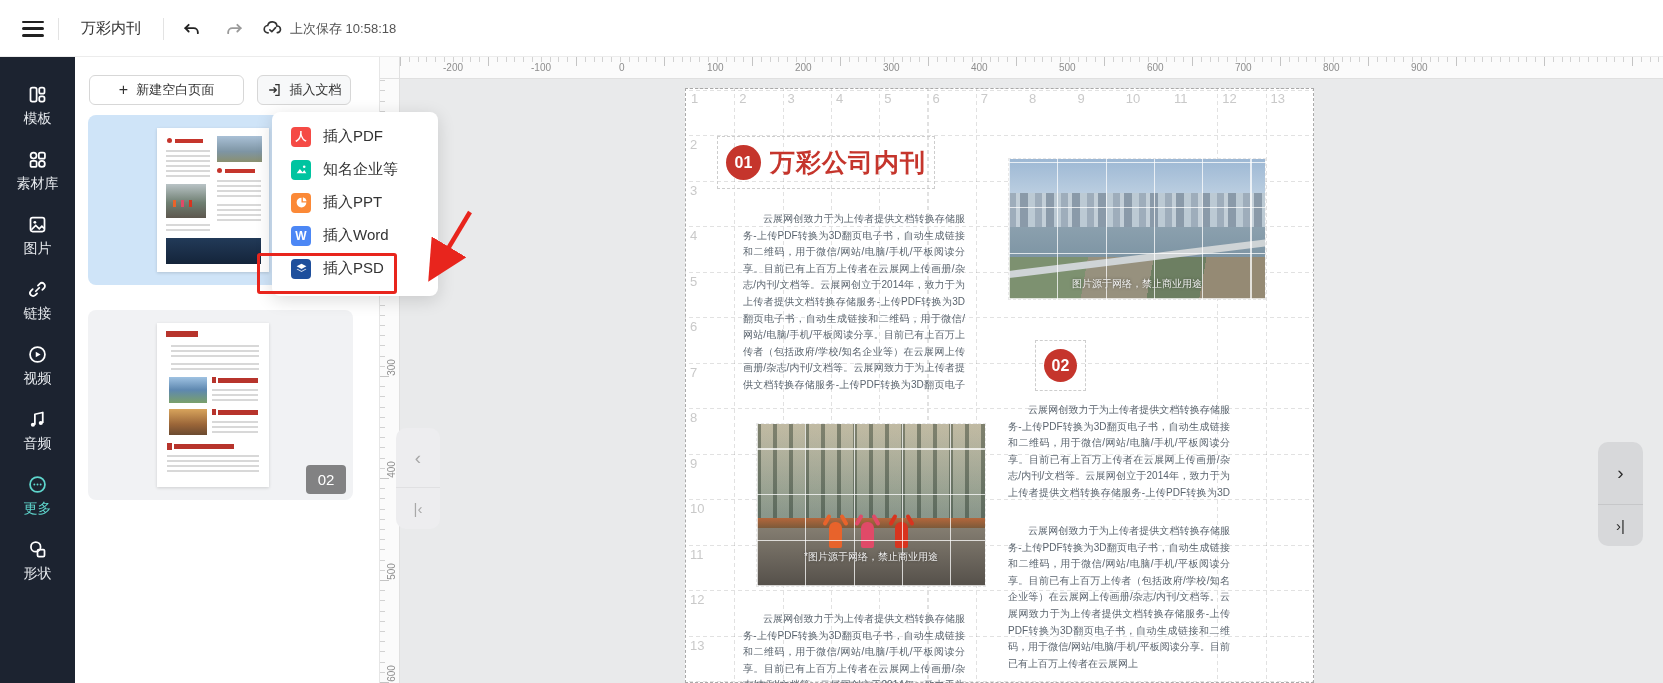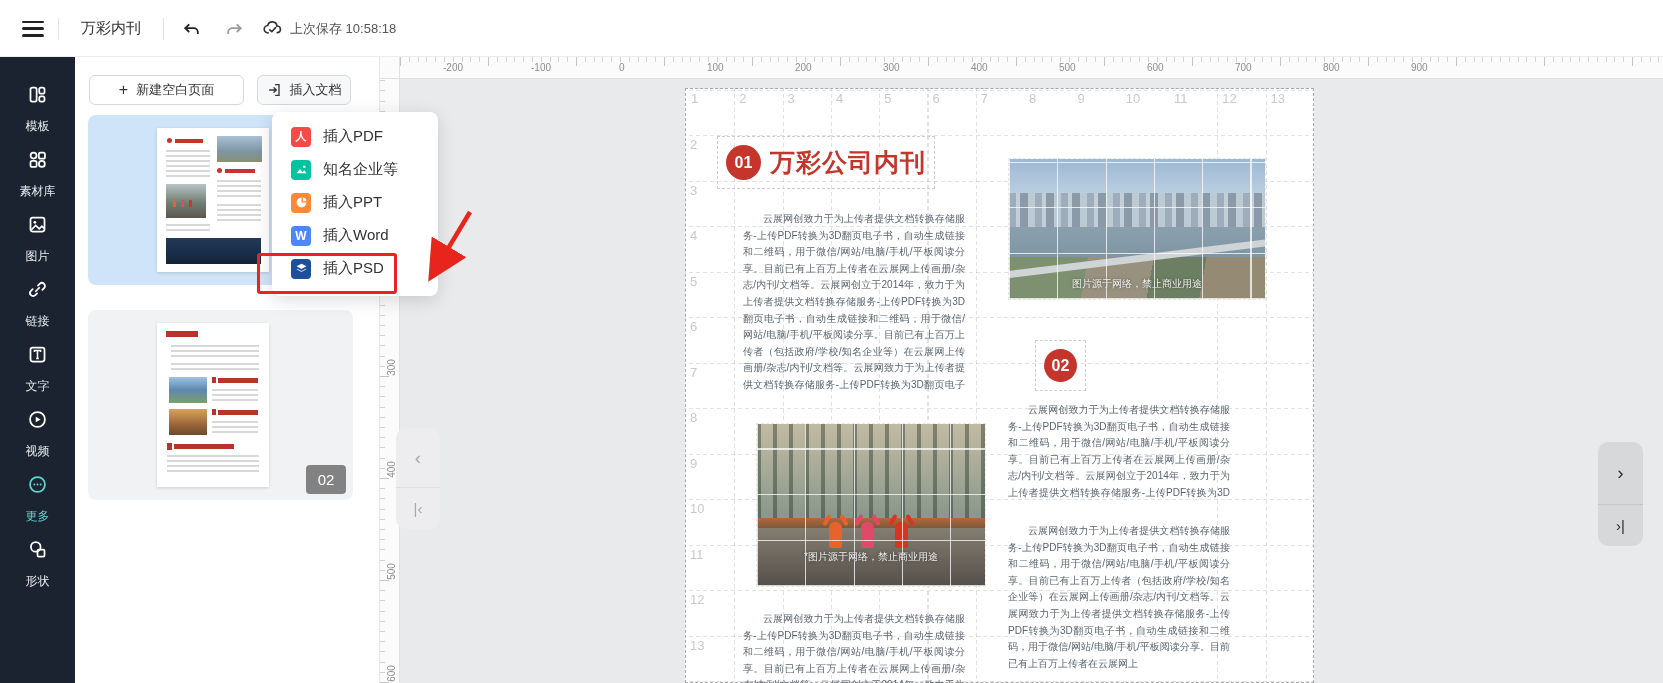--- a/index.html
+++ b/index.html
@@ -17,21 +17,21 @@
   .doc-title{font-size:15px;color:#333;padding:0 8px;}
   .icon-btn{width:28px;height:28px;display:flex;align-items:center;justify-content:center;cursor:pointer;}
   .save-status{display:flex;align-items:center;gap:7px;color:#555;font-size:13px;}
 
   .tb-right{position:absolute;right:0;top:0;height:57px;}
 
   
   .sidebar{position:absolute;left:0;top:57px;width:75px;height:626px;background:#1c2330;z-index:30;
            display:flex;flex-direction:column;align-items:center;padding-top:26px;}
   .sb-item{width:75px;height:65px;display:flex;flex-direction:column;align-items:center;gap:5px;cursor:pointer;}
-  .sb-item .lbl{font-size:12px;color:#e7eaee;margin-top:8px;}
+  .sb-item .lbl{font-size:14px;color:#e7eaee;}
   .sb-item.accent .lbl{color:#5fd6cd;}
   .sb-ic{width:22px;height:22px;display:flex;align-items:center;justify-content:center;}
 
   
   .panel{position:absolute;left:75px;top:57px;width:305px;height:626px;background:#fff;
          border-right:1px solid #e6e6e6;z-index:20;}
   .btn-new{position:absolute;left:14px;top:18px;width:155px;height:30px;border:1px solid #d7d7d7;border-radius:6px;
            background:#fff;display:flex;align-items:center;justify-content:center;gap:8px;font-size:13px;color:#333;cursor:pointer;}
   .btn-insert{position:absolute;left:182px;top:18px;width:94px;height:30px;border:1px solid #d7d7d7;border-radius:6px;
            background:#f7f8f9;display:flex;align-items:center;justify-content:center;gap:7px;font-size:13px;color:#333;cursor:pointer;}
@@ -229,34 +229,35 @@
             <path d="M10 14 L14 10" stroke="#fff" stroke-width="2" stroke-linecap="round"></path>
             <path d="M12.5 7.5 l2 -2 a3.5 3.5 0 0 1 5 5 l-2 2" fill="none" stroke="#fff" stroke-width="2" stroke-linecap="round"></path>
             <path d="M11.5 16.5 l-2 2 a3.5 3.5 0 0 1 -5 -5 l2 -2" fill="none" stroke="#fff" stroke-width="2" stroke-linecap="round"></path>
           </svg>
         </span>
       <span class="lbl">链接</span>
     </div>
     <div class="sb-item">
       <span class="sb-ic">
           <svg width="21" height="21" viewBox="0 0 24 24">
-            <rect x="4" y="4" width="16" height="16" rx="2.5" fill="none" stroke="#fff" stroke-width="2"></rect>
-            <path d="M8.5 9 v-1.5 h7 V9 M12 7.5 v9 M10.5 16.5 h3" fill="none" stroke="#fff" stroke-width="1.8"></path>
-          </svg>
-        </span>
-      <span class="lbl">文字</span>
-    </div>
-    <div class="sb-item">
-      <span class="sb-ic">
-          <svg width="21" height="21" viewBox="0 0 24 24">
             <circle cx="12" cy="12" r="8.5" fill="none" stroke="#fff" stroke-width="2"></circle>
             <path d="M10 8.8 L15.5 12 L10 15.2 Z" fill="#fff"></path>
           </svg>
         </span>
       <span class="lbl">视频</span>
+    </div>
+    <div class="sb-item">
+      <span class="sb-ic">
+          <svg width="21" height="21" viewBox="0 0 24 24">
+            <path d="M9 18 V6 l9 -2 v12" fill="none" stroke="#fff" stroke-width="2" stroke-linejoin="round"></path>
+            <circle cx="6.8" cy="18" r="2.4" fill="#fff"></circle>
+            <circle cx="15.8" cy="16" r="2.4" fill="#fff"></circle>
+          </svg>
+        </span>
+      <span class="lbl">音频</span>
     </div>
     <div class="sb-item accent">
       <span class="sb-ic">
           <svg width="21" height="21" viewBox="0 0 24 24">
             <circle cx="12" cy="12" r="8.5" fill="none" stroke="#5fd6cd" stroke-width="2"></circle>
             <circle cx="8.4" cy="12" r="1.1" fill="#5fd6cd"></circle>
             <circle cx="12" cy="12" r="1.1" fill="#5fd6cd"></circle>
             <circle cx="15.6" cy="12" r="1.1" fill="#5fd6cd"></circle>
           </svg>
         </span>

